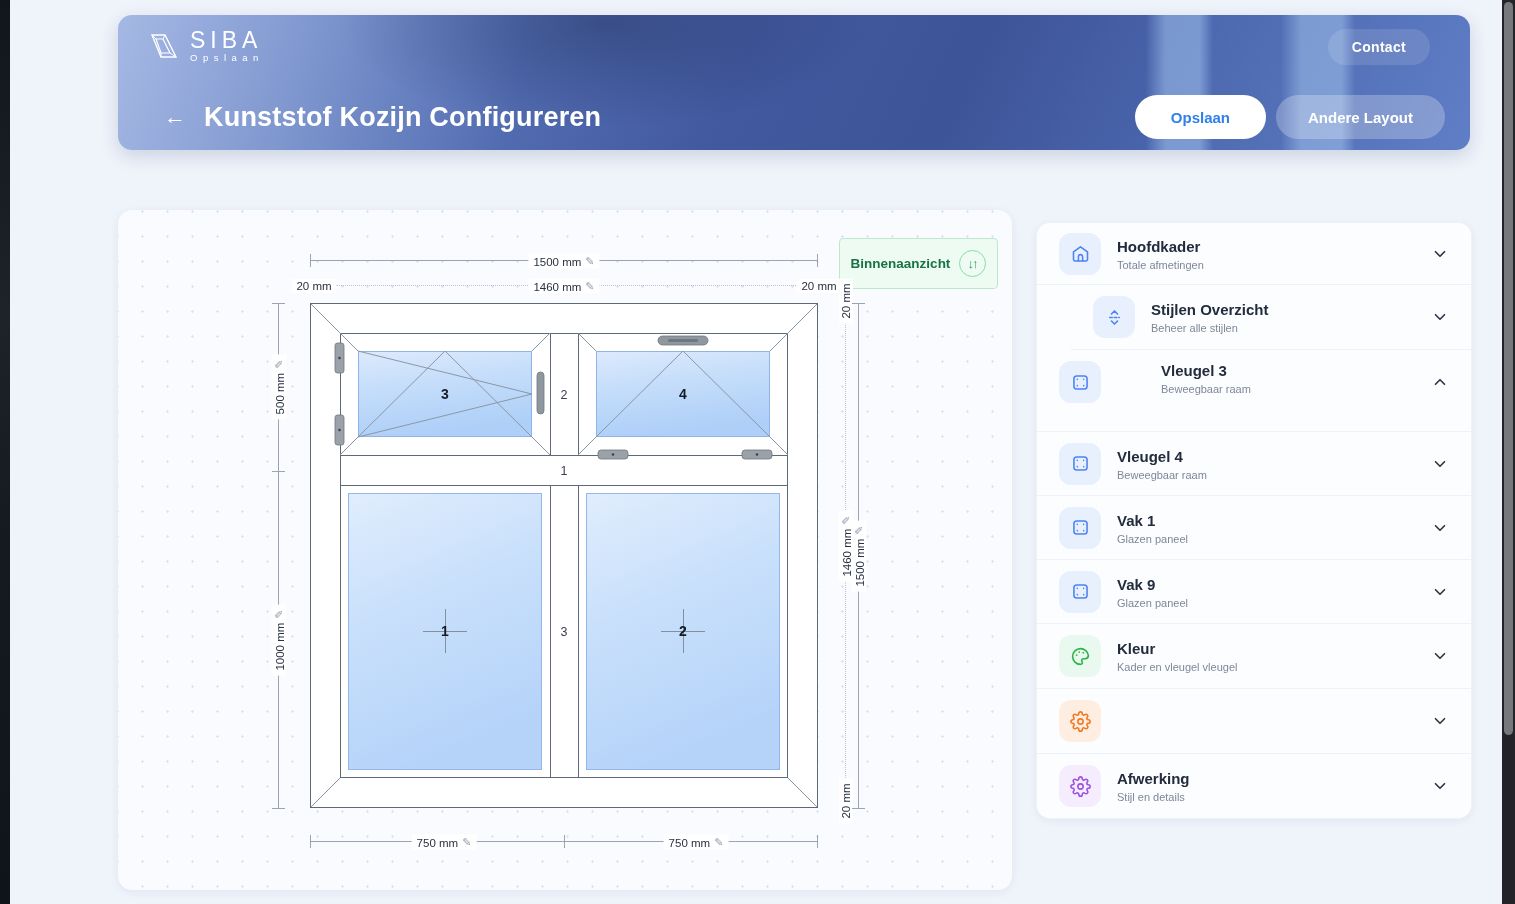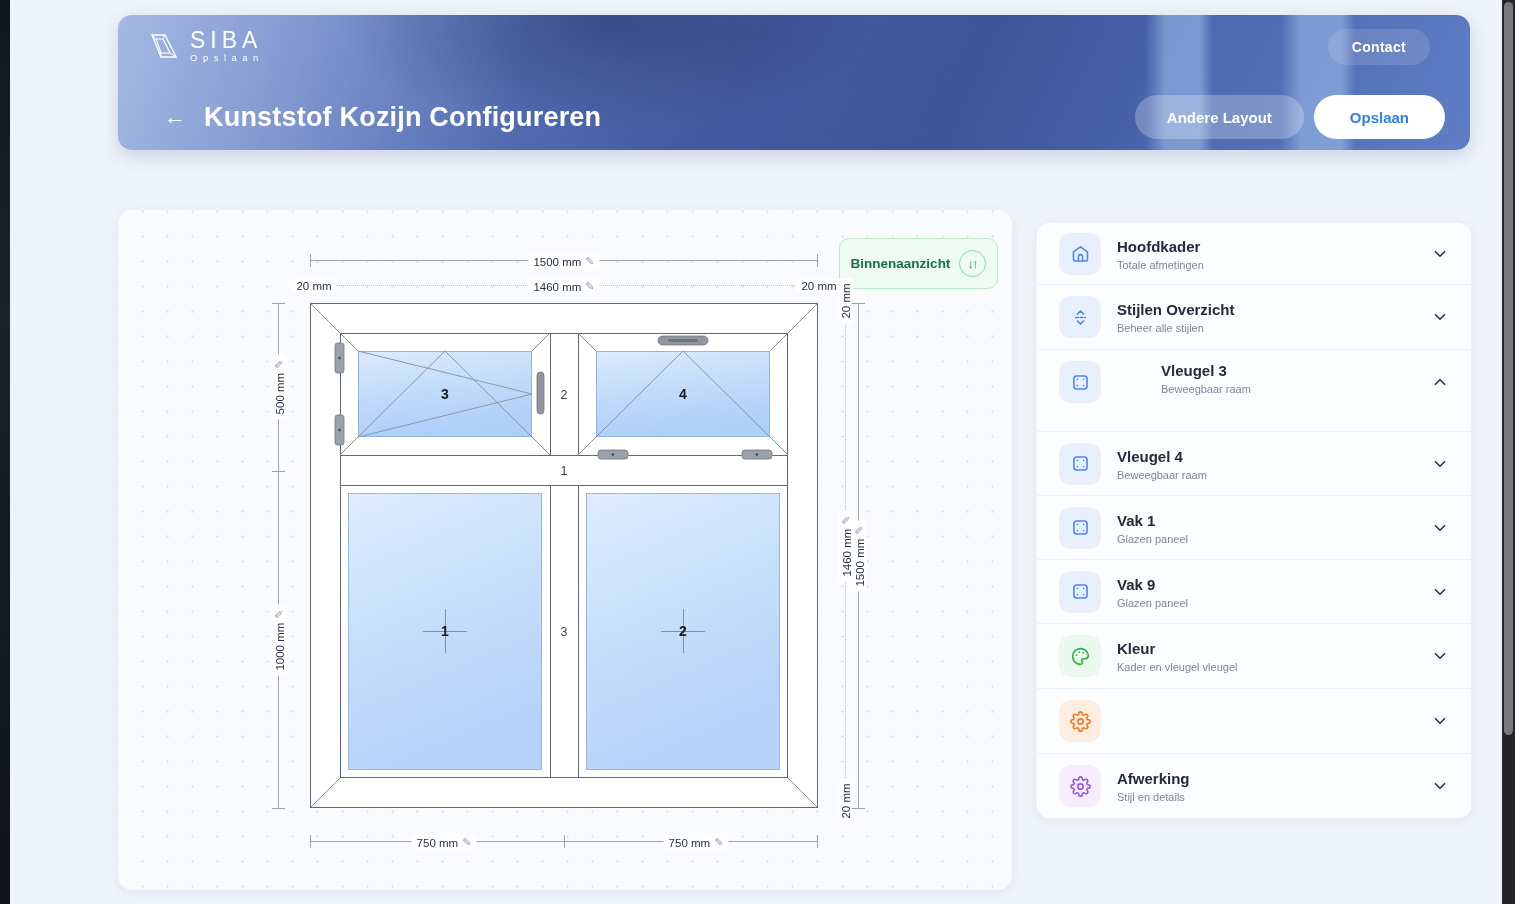--- a/index.html
+++ b/index.html
@@ -35,21 +35,21 @@
   .btn-ghost{background:rgba(255,255,255,.25);color:#fff;padding:0 32px;}
   .btn-save{background:#fff;color:#2f80ed;padding:0 36px;}
 
   
   .canvas-card{position:absolute;left:118px;top:210px;width:894px;height:680px;border-radius:14px;
     background-color:#f9fbfe;
     background-image:radial-gradient(circle,#dde4f1 1px,transparent 1.4px);
     background-size:25px 25px;background-position:12px 14px;
     box-shadow:0 2px 10px rgba(40,60,110,.07);}
 
-  .view-badge{position:absolute;left:721px;top:28px;width:157px;height:49px;border-radius:10px;
+  .view-badge{position:absolute;left:721px;top:28px;width:157px;height:49px;border-radius:4px;
     background:#edfbf2;border:1px solid #bce9cb;display:flex;align-items:center;justify-content:center;gap:9px;
     cursor:pointer;}
   .view-badge-label{font-size:13.5px;font-weight:700;color:#177245;}
   .swap-circle{width:27px;height:27px;border-radius:50%;border:1.4px solid #8bdca6;display:flex;
     align-items:center;justify-content:center;font-size:13px;color:#2fa05c;letter-spacing:-2px;padding-right:2px;box-sizing:border-box;}
 
   
   .dline-h{position:absolute;height:1px;background:#9aa4b5;}
   .dline-v{position:absolute;width:1px;background:#9aa4b5;}
   .dline-h.dot{background:none;height:0;border-top:1px dotted #bcc4d4;}
@@ -100,22 +100,22 @@
           <div class="logo-name">SIBA</div>
           <div class="logo-tag">Opslaan</div>
         </div>
       </div>
       <div class="contact-btn">Contact</div>
     </div>
     <div class="header-main">
       <div class="back-arrow">←</div>
       <div class="page-title">Kunststof Kozijn Configureren</div>
       <div class="header-actions">
+        <button class="btn btn-save">Opslaan</button>
         <button class="btn btn-ghost">Andere Layout</button>
-        <button class="btn btn-save">Opslaan</button>
       </div>
     </div>
   </div>
 
   <div class="canvas-card">
 
     <div class="view-badge">
       <span class="view-badge-label">Binnenaanzicht</span>
       <span class="swap-circle">↓↑</span>
     </div>
@@ -267,21 +267,21 @@
         <div class="acc-title">Hoofdkader</div>
         <div class="acc-sub">Totale afmetingen</div>
       </div>
       <div class="acc-chevron">
         <svg width="18" height="18" viewBox="0 0 24 24" fill="none" stroke="currentColor" stroke-width="2.2" stroke-linecap="round" stroke-linejoin="round">
             <polyline points="6 9 12 15 18 9"></polyline>
           </svg>
       </div>
     </div>
 
-    <div class="acc-item" style="height:65px;">
+    <div class="acc-item" style="height:65px;margin-left:34px;">
       <div class="acc-icon blue">
         <svg width="21" height="21" viewBox="0 0 24 24" fill="none" stroke="currentColor" stroke-width="1.8" stroke-linecap="round" stroke-linejoin="round">
           <polyline points="8.5 8 12 4.5 15.5 8"></polyline>
             <polyline points="8.5 16 12 19.5 15.5 16"></polyline>
           <line x1="6.5" y1="12" x2="17.5" y2="12" stroke-dasharray="3 2.2"></line>
         </svg>
       </div>
       <div class="acc-text">
         <div class="acc-title">Stijlen Overzicht</div>
         <div class="acc-sub">Beheer alle stijlen</div>

